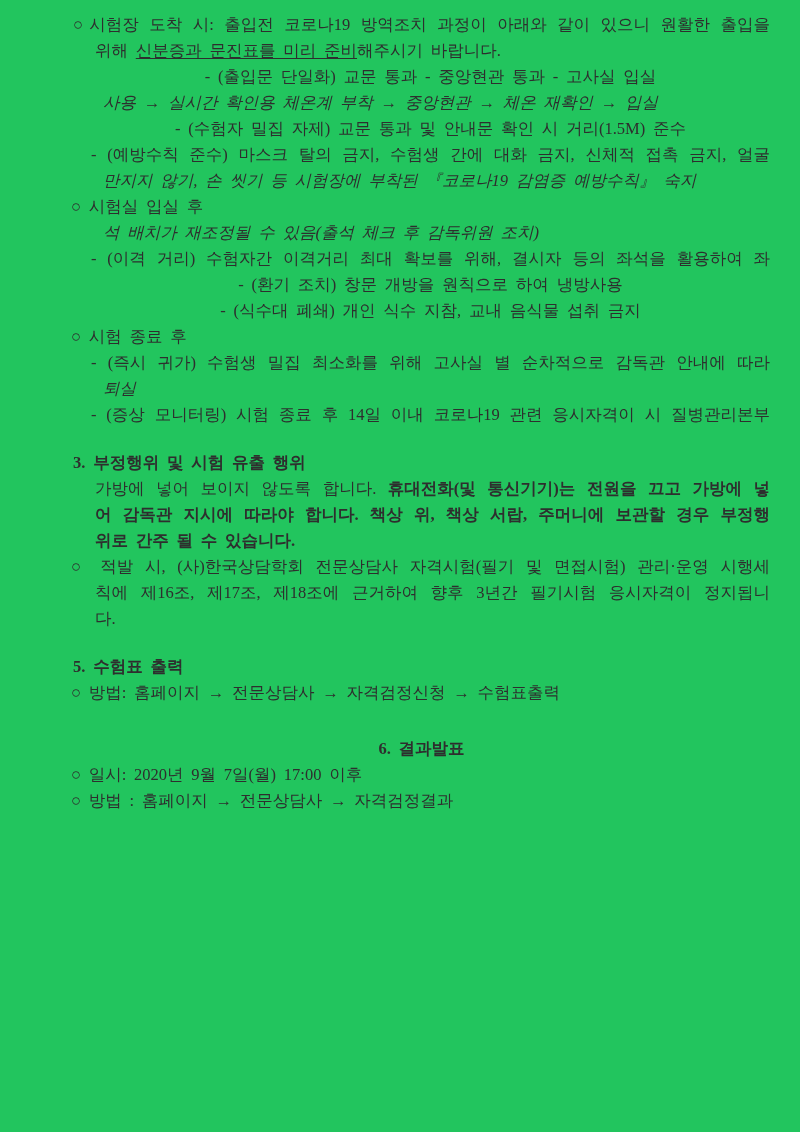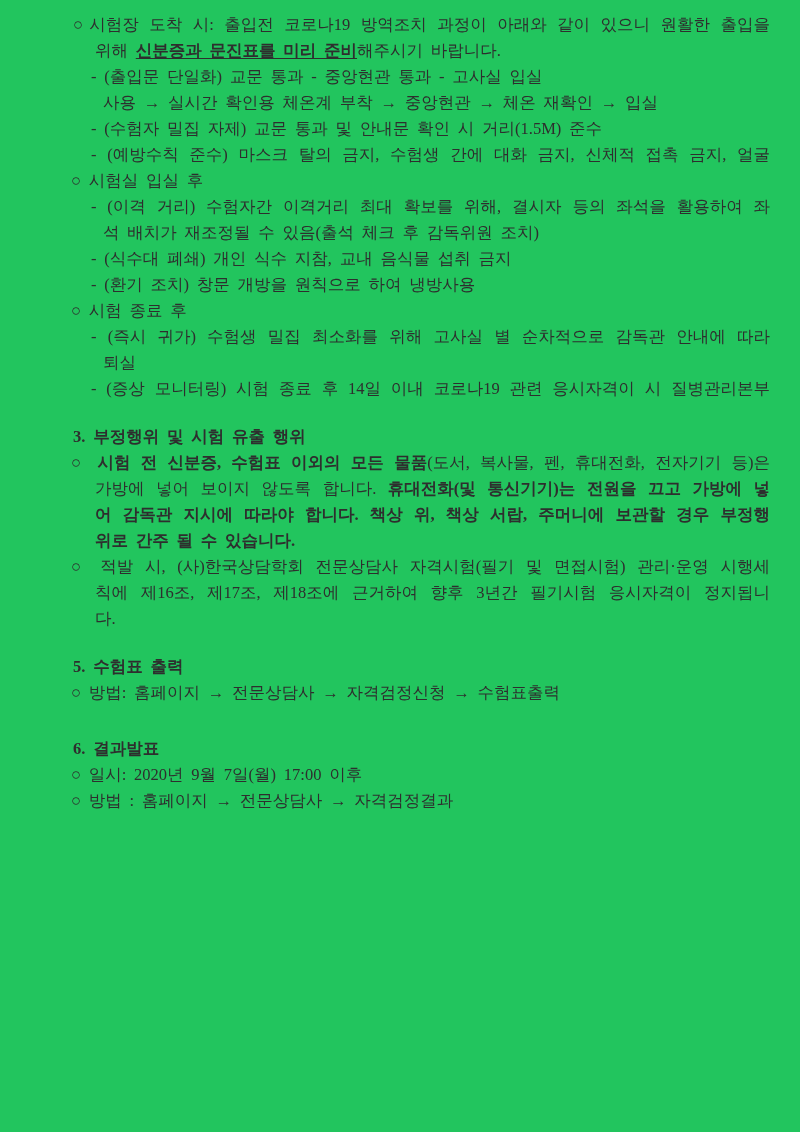--- a/index.html
+++ b/index.html
@@ -34,53 +34,53 @@
     white-space: normal;
     word-spacing: normal;
     text-align: justify;
     text-align-last: justify;
     overflow: hidden;
   }
   
   .ind-a { margin-left: 73px; }  
   .ind-b { margin-left: 71px; }  
   .ind-c { margin-left: 95px; }  
-  .ind-d { margin-left: 91px; }  
-  .ind-e { margin-left: 103px; } 
+  .ind-d { margin-left: 91px; text-align: center; }  
+  .ind-e { margin-left: 103px; font-style: italic; } 
 
   .r-b  { font-weight: bold; }
-  .r-bu { font-weight: bold; text-decoration: underline; text-underline-offset: 2px; margin-top: 22px; }
+  .r-bu { font-weight: normal; text-decoration: underline; text-underline-offset: 2px; margin-top: 22px; }
 </style>
 </head>
 <body>
 
 <div class="page">
   <div>
       <div class="line ind-a fill"><span>○시험장 도착 시: 출입전 코로나19 방역조치 과정이 아래와 같이 있으니 원활한 출입을</span></div>
       <div class="line ind-c"><span>위해 </span><span class="r-bu">신분증과 문진표를 미리 준비</span><span>해주시기 바랍니다.</span></div>
       <div class="line ind-d"><span>- (출입문 단일화) 교문 통과 - 중앙현관 통과 - 고사실 입실</span></div>
       <div class="line ind-e"><span>사용 → 실시간 확인용 체온계 부착 → 중앙현관 → 체온 재확인 → 입실</span></div>
       <div class="line ind-d"><span>- (수험자 밀집 자제) 교문 통과 및 안내문 확인 시 거리(1.5M) 준수</span></div>
       <div class="line ind-d fill"><span>- (예방수칙 준수) 마스크 탈의 금지, 수험생 간에 대화 금지, 신체적 접촉 금지, 얼굴</span></div>
+      <div class="line ind-e"><span>만지지 않기, 손 씻기 등 시험장에 부착된 『코로나19 감염증 예방수칙』 숙지</span></div>
       <div class="line ind-b"><span>○ 시험실 입실 후</span></div>
+      <div class="line ind-e"><span>석 배치가 재조정될 수 있음(출석 체크 후 감독위원 조치)</span></div>
       <div class="line ind-d fill"><span>- (이격 거리) 수험자간 이격거리 최대 확보를 위해, 결시자 등의 좌석을 활용하여 좌</span></div>
-      <div class="line ind-e"><span>석 배치가 재조정될 수 있음(출석 체크 후 감독위원 조치)</span></div>
+      <div class="line ind-d"><span>- (환기 조치) 창문 개방을 원칙으로 하여 냉방사용</span></div>
       <div class="line ind-d"><span>- (식수대 폐쇄) 개인 식수 지참, 교내 음식물 섭취 금지</span></div>
-      <div class="line ind-d"><span>- (환기 조치) 창문 개방을 원칙으로 하여 냉방사용</span></div>
       <div class="line ind-b"><span>○ 시험 종료 후</span></div>
       <div class="line ind-d fill"><span>- (즉시 귀가) 수험생 밀집 최소화를 위해 고사실 별 순차적으로 감독관 안내에 따라</span></div>
       <div class="line ind-e"><span>퇴실</span></div>
       <div class="line ind-d fill"><span>- (증상 모니터링) 시험 종료 후 14일 이내 코로나19 관련 응시자격이 시 질병관리본부</span></div>
       <div class="line ind-a" style="margin-top: 22px;"><span class="r-b">3. 부정행위 및 시험 유출 행위</span></div>
-      <div class="line ind-b fill"><span>○ </span><span class="r-b">시험 전 신분증, 수험표 이외의 모든 물품</span><span>(도서, 복사물, 펜, 휴대전화, 전자기기 등)은</span></div>
       <div class="line ind-c fill"><span>가방에 넣어 보이지 않도록 합니다. </span><span class="r-b">휴대전화(및 통신기기)는 전원을 끄고 가방에 넣</span></div>
       <div class="line ind-c fill"><span class="r-b">어 감독관 지시에 따라야 합니다. 책상 위, 책상 서랍, 주머니에 보관할 경우 부정행</span></div>
       <div class="line ind-c"><span class="r-b">위로 간주 될 수 있습니다.</span></div>
       <div class="line ind-b fill"><span>○ 적발 시, (사)한국상담학회 전문상담사 자격시험(필기 및 면접시험) 관리·운영 시행세</span></div>
       <div class="line ind-c fill"><span>칙에 제16조, 제17조, 제18조에 근거하여 향후 3년간 필기시험 응시자격이 정지됩니</span></div>
       <div class="line ind-c"><span>다.</span></div>
       <div class="line ind-a" style="margin-top: 22px;"><span class="r-b">5. 수험표 출력</span></div>
       <div class="line ind-b"><span>○ 방법: 홈페이지 → 전문상담사 → 자격검정신청 → 수험표출력</span></div>
-      <div class="line ind-a" style="margin-top: 30px;"><span class="r-b">6. 결과발표</span></div>
+      <div class="line ind-a" style="margin-top: 30px; text-align: center;"><span class="r-b">6. 결과발표</span></div>
       <div class="line ind-b"><span>○ 일시: 2020년 9월 7일(월) 17:00 이후</span></div>
       <div class="line ind-b"><span>○ 방법 : 홈페이지 → 전문상담사 → 자격검정결과</span></div>
     </div>
 </div>
 
 </body></html>

